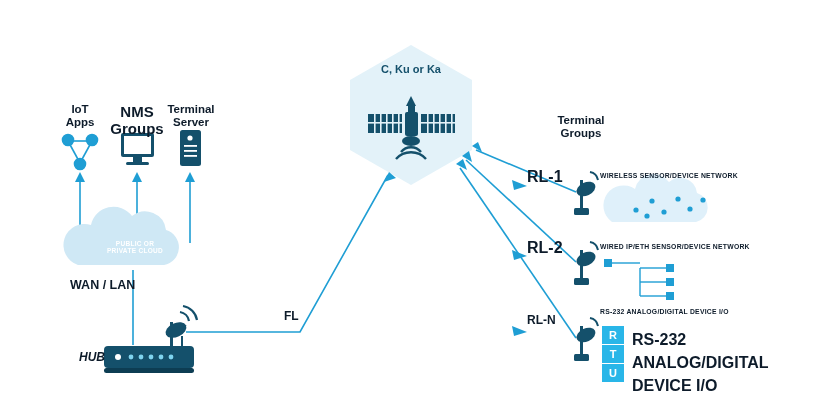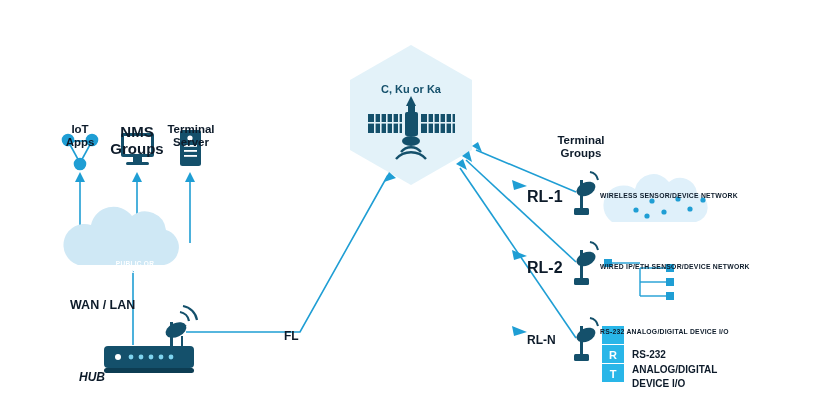--- a/index.html
+++ b/index.html
@@ -1,18 +1,18 @@
 <!DOCTYPE html>
 <html><head>
 <meta charset="utf-8">
 <style>
   html,body{margin:0;padding:0;}
   body{width:840px;height:420px;background:#ffffff;font-family:"Liberation Sans",sans-serif;overflow:hidden;}
   #stage{position:relative;width:840px;height:420px;}
-  .lbl{position:absolute;color:#0d1b2a;font-weight:bold;line-height:1.15;margin-top:20px;}
+  .lbl{position:absolute;color:#0d1b2a;font-weight:bold;line-height:1.15;}
   .lbl.ctr{text-align:center;}
   svg.layer{position:absolute;left:0;top:0;width:840px;height:420px;}
 </style>
 </head>
 <body>
 
 <div id="stage">
 
   <svg class="layer" viewBox="0 0 840 420">
 
@@ -214,19 +214,19 @@
   <div class="lbl" style="left:527px;top:314px;font-size:12px;">RL-N</div>
 
   <div class="lbl" style="left:600px;top:172px;font-size:6.8px;letter-spacing:.25px;">WIRELESS SENSOR/DEVICE NETWORK</div>
   <div class="lbl" style="left:600px;top:243px;font-size:6.8px;letter-spacing:.25px;">WIRED IP/ETH SENSOR/DEVICE NETWORK</div>
   <div class="lbl" style="left:600px;top:308px;font-size:6.8px;letter-spacing:.25px;">RS-232 ANALOG/DIGITAL DEVICE I/O</div>
 
   <div class="lbl ctr" style="left:602px;top:329px;width:22px;font-size:11px;color:#ffffff;">R</div>
   <div class="lbl ctr" style="left:602px;top:348px;width:22px;font-size:11px;color:#ffffff;">T</div>
   <div class="lbl ctr" style="left:602px;top:367px;width:22px;font-size:11px;color:#ffffff;">U</div>
 
-  <div class="lbl" style="left:632px;top:328px;font-size:10px;line-height:1.45;">
+  <div class="lbl" style="left:632px;top:328px;font-size:16px;line-height:1.45;">
     <div>RS-232</div>
     <div>ANALOG/DIGITAL</div>
     <div>DEVICE I/O</div>
   </div>
 
 </div>
 
 </body></html>

